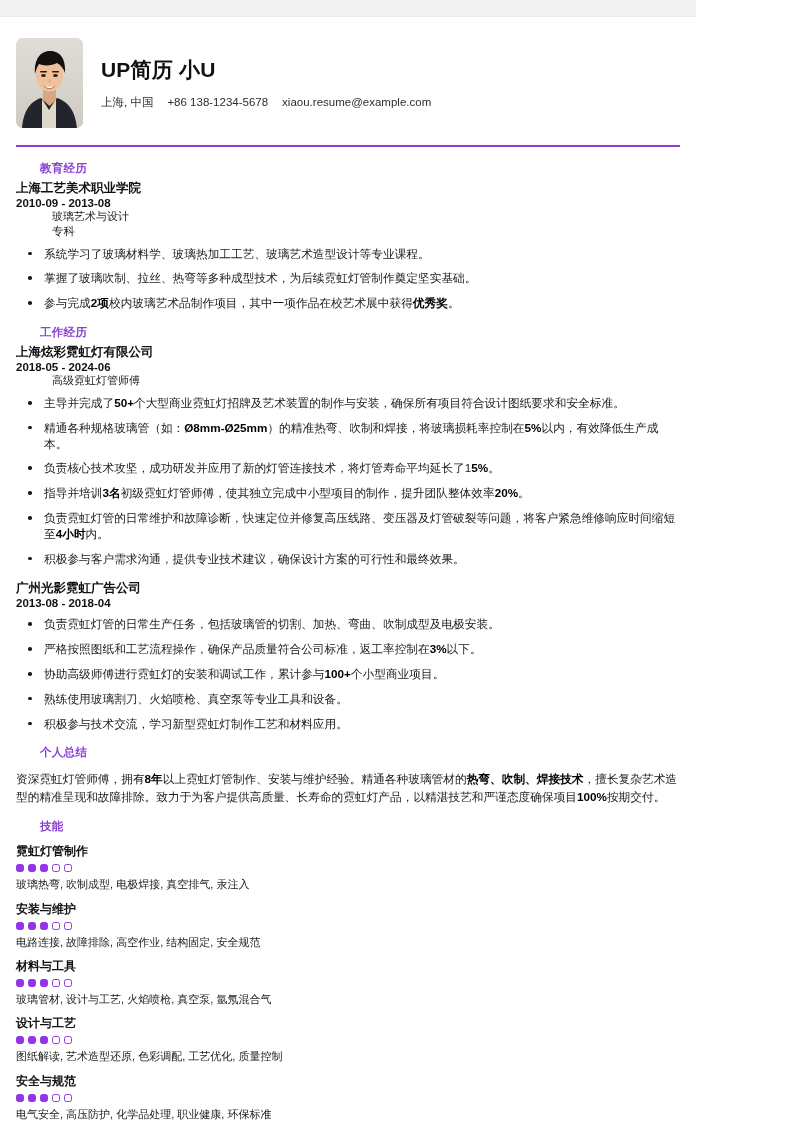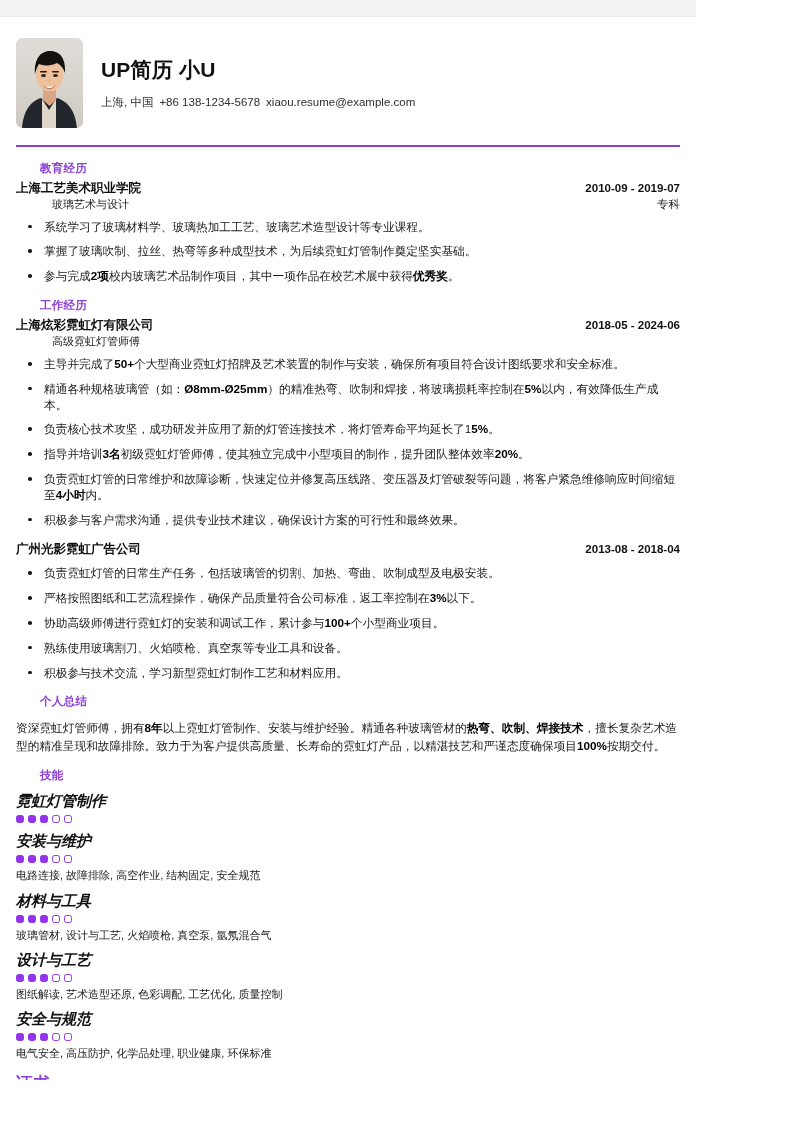--- a/index.html
+++ b/index.html
@@ -47,21 +47,21 @@
   .name {
     font-size: 21px;
     font-weight: bold;
     color: #111111;
     letter-spacing: .2px;
   }
   .contact-line {
     font-size: 11.5px;
     color: #2e2e2e;
     display: flex;
-    gap: 6px;
+    gap: 14px;
     align-items: baseline;
   }
   .divider {
     height: 1.6px;
     background: #8b3fd4;
     margin: 3px 0 0 0;
   }
 
   
   .section { margin-top: 14px; }
@@ -72,20 +72,21 @@
     margin-bottom: 4px;
     letter-spacing: .3px;
     padding-left: 24px;
   }
   .entry { margin-bottom: 2px; }
   .entry + .entry { margin-top: 14px; }
   .entry-row {
     display: flex;
     justify-content: space-between;
     align-items: baseline;
+    flex-direction: column;
   }
   .org {
     font-size: 12.5px;
     font-weight: bold;
     color: #111111;
   }
   .date {
     font-size: 11.5px;
     font-weight: bold;
     color: #111111;
@@ -132,25 +133,24 @@
     font-size: 11.7px;
     line-height: 1.5;
     color: #1a1a1a;
     margin-top: 10px;
   }
 
   
   .skill-group { margin-top: 9px; }
   .skill-group:first-of-type { margin-top: 3px; }
   .skill-name {
-    font-size: 15px;
+    font-size: 12px;
     font-weight: bold;
     color: #111111;
     margin-bottom: 4px;
-    font-style: italic;
   }
   .dots { display: flex; gap: 4px; margin-bottom: 5px; }
   .dot {
     width: 8px;
     height: 8px;
     border-radius: 2.5px;
     border: 1.4px solid #9333ea;
     background: transparent;
   }
   .dot.filled { background: #9333ea; }
@@ -221,21 +221,21 @@
     </div>
 
     <div class="divider"></div>
 
     <div class="section">
       <div class="section-title">教育经历</div>
 
       <div class="entry">
         <div class="entry-row">
           <span class="org">上海工艺美术职业学院</span>
-          <span class="date">2010-09 - 2019-07</span>
+          <span class="date">2010-09 - 2013-08</span>
         </div>
         <div class="entry-row">
           <span class="role">玻璃艺术与设计</span>
           <span class="sub">专科</span>
         </div>
         <ul class="bullets">
           <li>系统学习了玻璃材料学、玻璃热加工工艺、玻璃艺术造型设计等专业课程。</li>
           <li>掌握了玻璃吹制、拉丝、热弯等多种成型技术，为后续霓虹灯管制作奠定坚实基础。</li>
           <li>参与完成<b>2项</b>校内玻璃艺术品制作项目，其中一项作品在校艺术展中获得<b>优秀奖</b>。</li>
         </ul>
@@ -288,20 +288,21 @@
 
       <div class="skill-group">
         <div class="skill-name">霓虹灯管制作</div>
         <div class="dots">
             <span class="dot filled"></span>
             <span class="dot filled"></span>
             <span class="dot filled"></span>
             <span class="dot"></span>
             <span class="dot"></span>
           </div>
+        <div class="skill-items">玻璃热弯, 吹制成型, 电极焊接, 真空排气, 汞注入</div>
       </div>
 
       <div class="skill-group">
         <div class="skill-name">安装与维护</div>
         <div class="dots">
             <span class="dot filled"></span>
             <span class="dot filled"></span>
             <span class="dot filled"></span>
             <span class="dot"></span>
             <span class="dot"></span>

